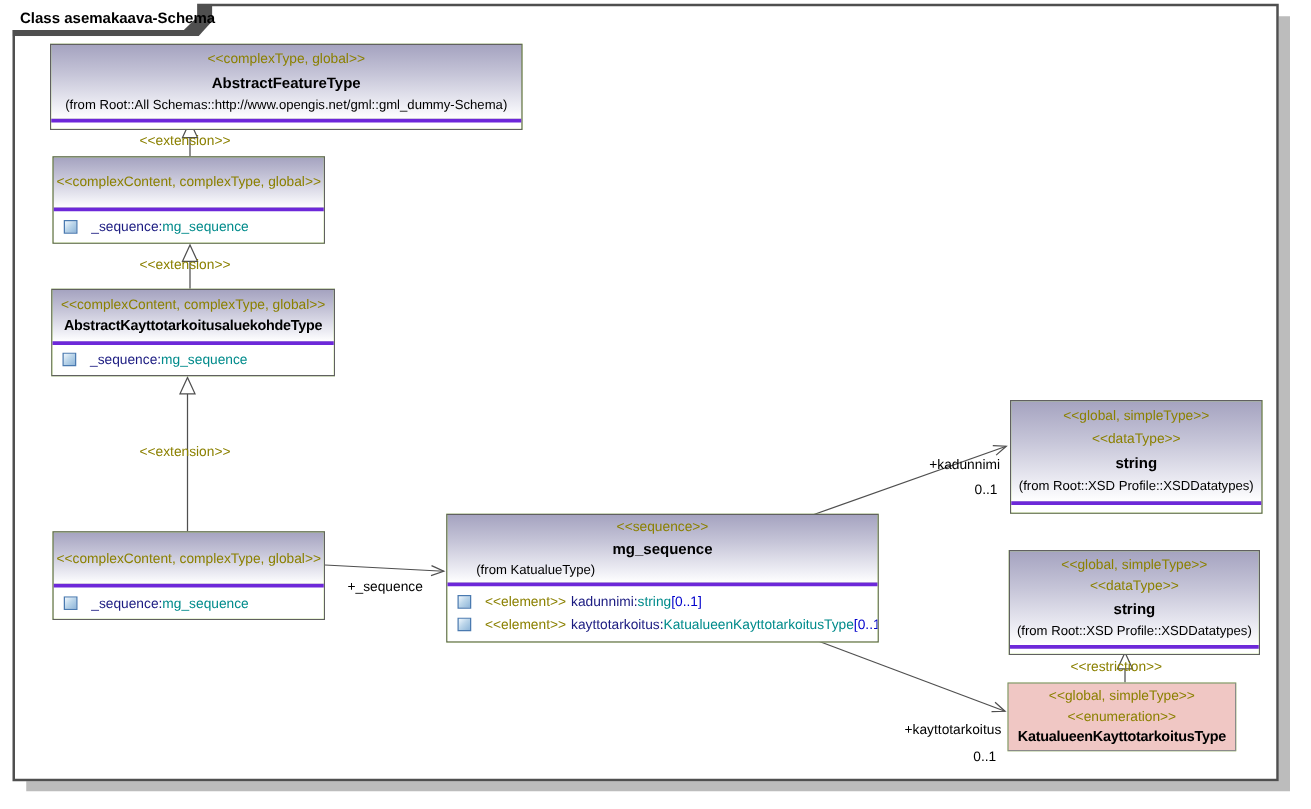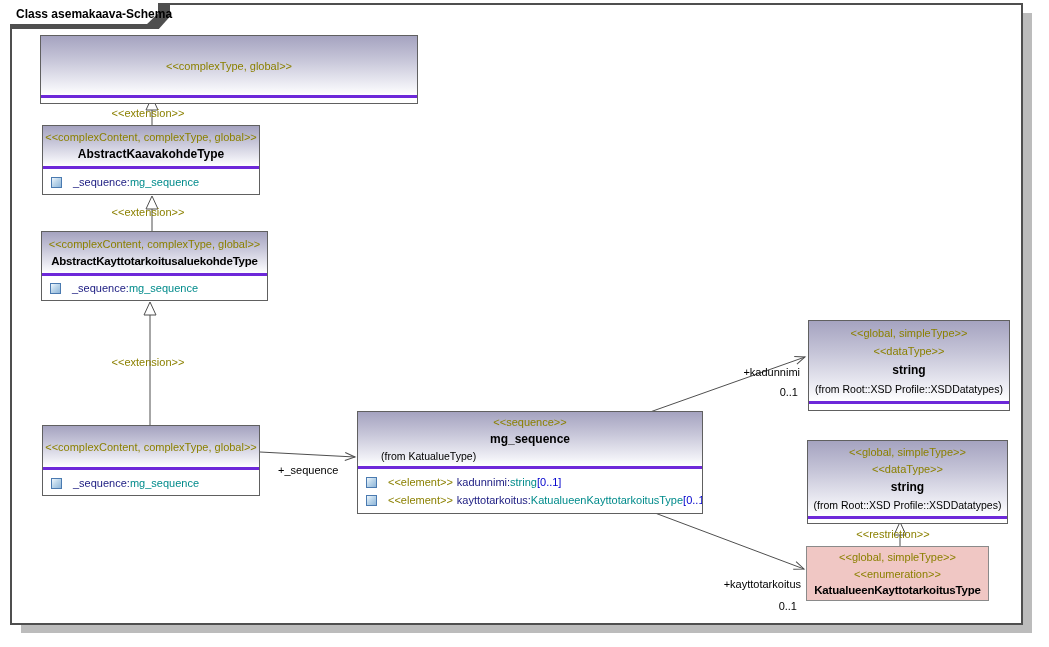--- a/index.html
+++ b/index.html
@@ -102,28 +102,29 @@
     </g>
 
     <line x1="260" y1="452" x2="355" y2="457" stroke="#4f4f4f" stroke-width="1" marker-end="url(#openarrow)"></line>
     <line x1="650" y1="412" x2="805" y2="357" stroke="#4f4f4f" stroke-width="1" marker-end="url(#openarrow)"></line>
     <line x1="655" y1="513" x2="804" y2="569" stroke="#4f4f4f" stroke-width="1" marker-end="url(#openarrow)"></line>
   </svg>
 
   <div class="uml-box" style="left:40px;top:35px;width:378px;">
     <div class="box-hdr" style="height:59px;">
       <div class="stereo">&lt;&lt;complexType, global&gt;&gt;</div>
+      <div class="cls-name">AbstractFeatureType</div>
+      <div class="from-line">(from Root::All Schemas::http://www.opengis.net/gml::gml_dummy-Schema)</div>
     </div>
     <div class="thin-comp hdr-sep" style="height:8px;"></div>
   </div>
 
   <div class="uml-box" style="left:42px;top:125px;width:218px;">
     <div class="box-hdr" style="height:40px;">
       <div class="stereo">&lt;&lt;complexContent, complexType, global&gt;&gt;</div>
-      <div class="cls-name">AbstractKaavakohdeType</div>
     </div>
     <div class="box-attrs hdr-sep" style="height:28px;">
       <div class="attr-row"><span class="attr-icon"></span><span class="attr-name">_sequence:</span><span class="attr-type">mg_sequence</span></div>
     </div>
   </div>
 
   <div class="uml-box" style="left:41px;top:231px;width:227px;">
     <div class="box-hdr" style="height:41px;">
       <div class="stereo">&lt;&lt;complexContent, complexType, global&gt;&gt;</div>
       <div class="cls-name" style="font-size:11.5px;letter-spacing:-0.2px;">AbstractKayttotarkoitusaluekohdeType</div>

